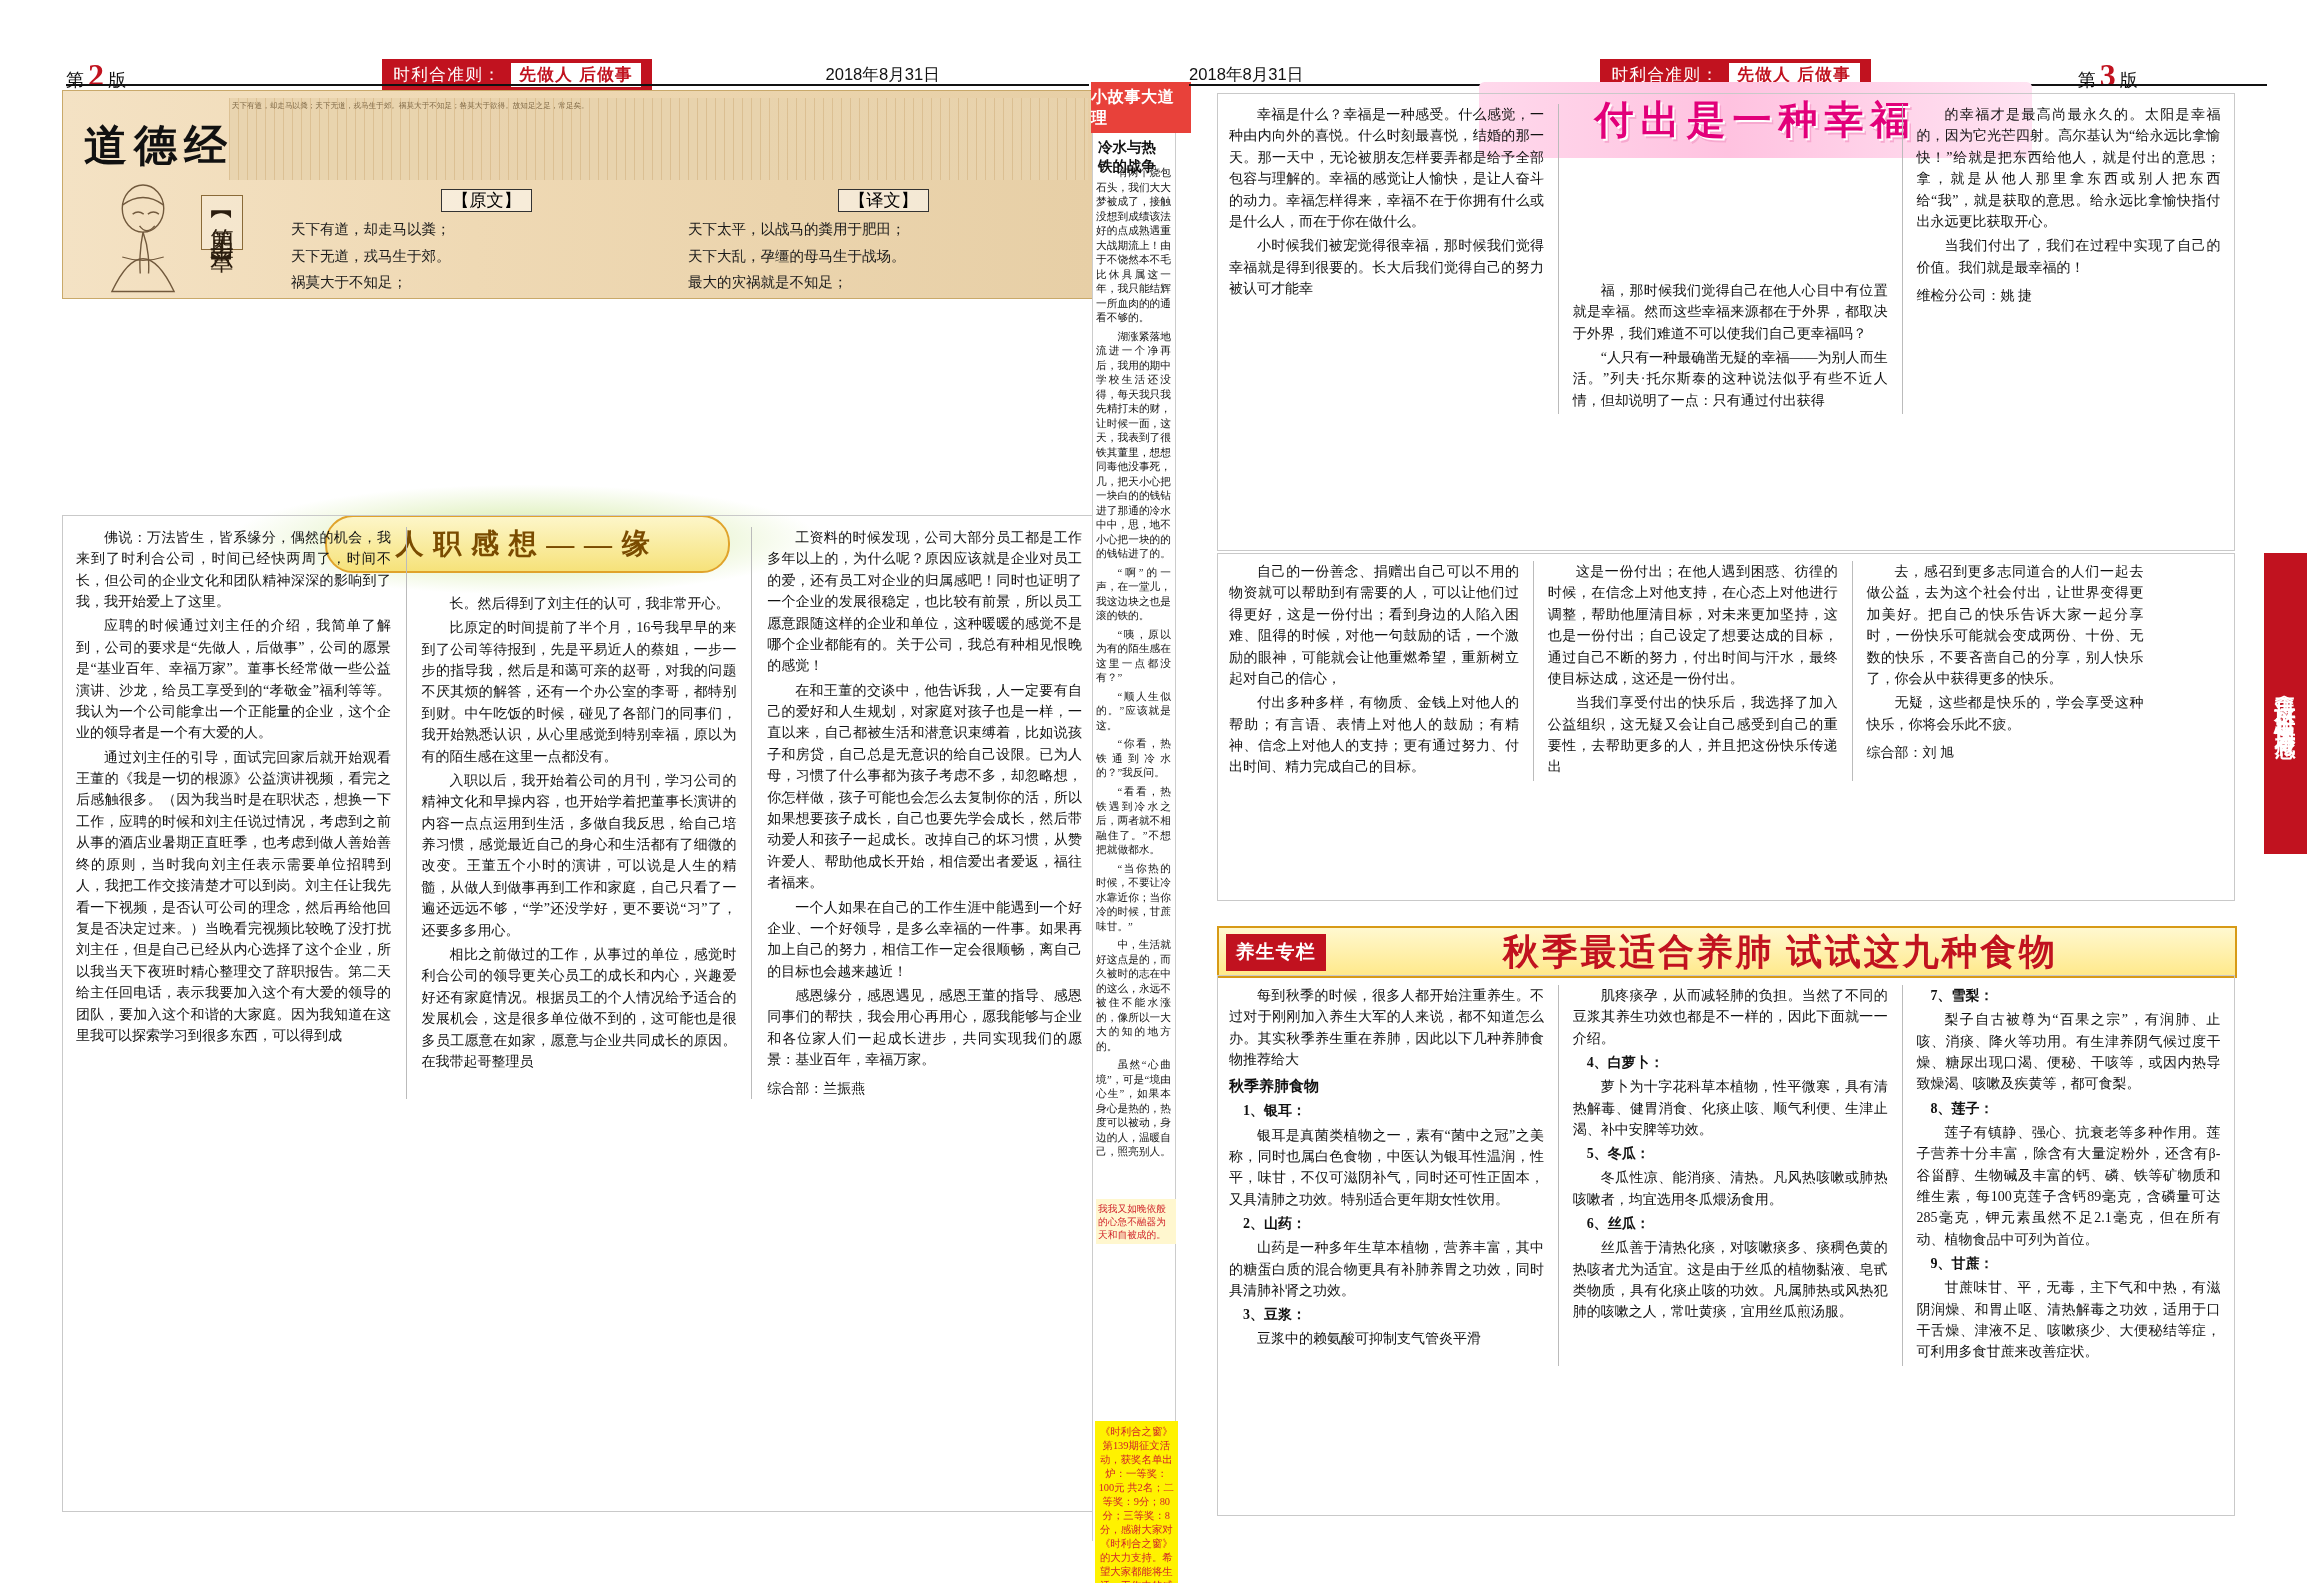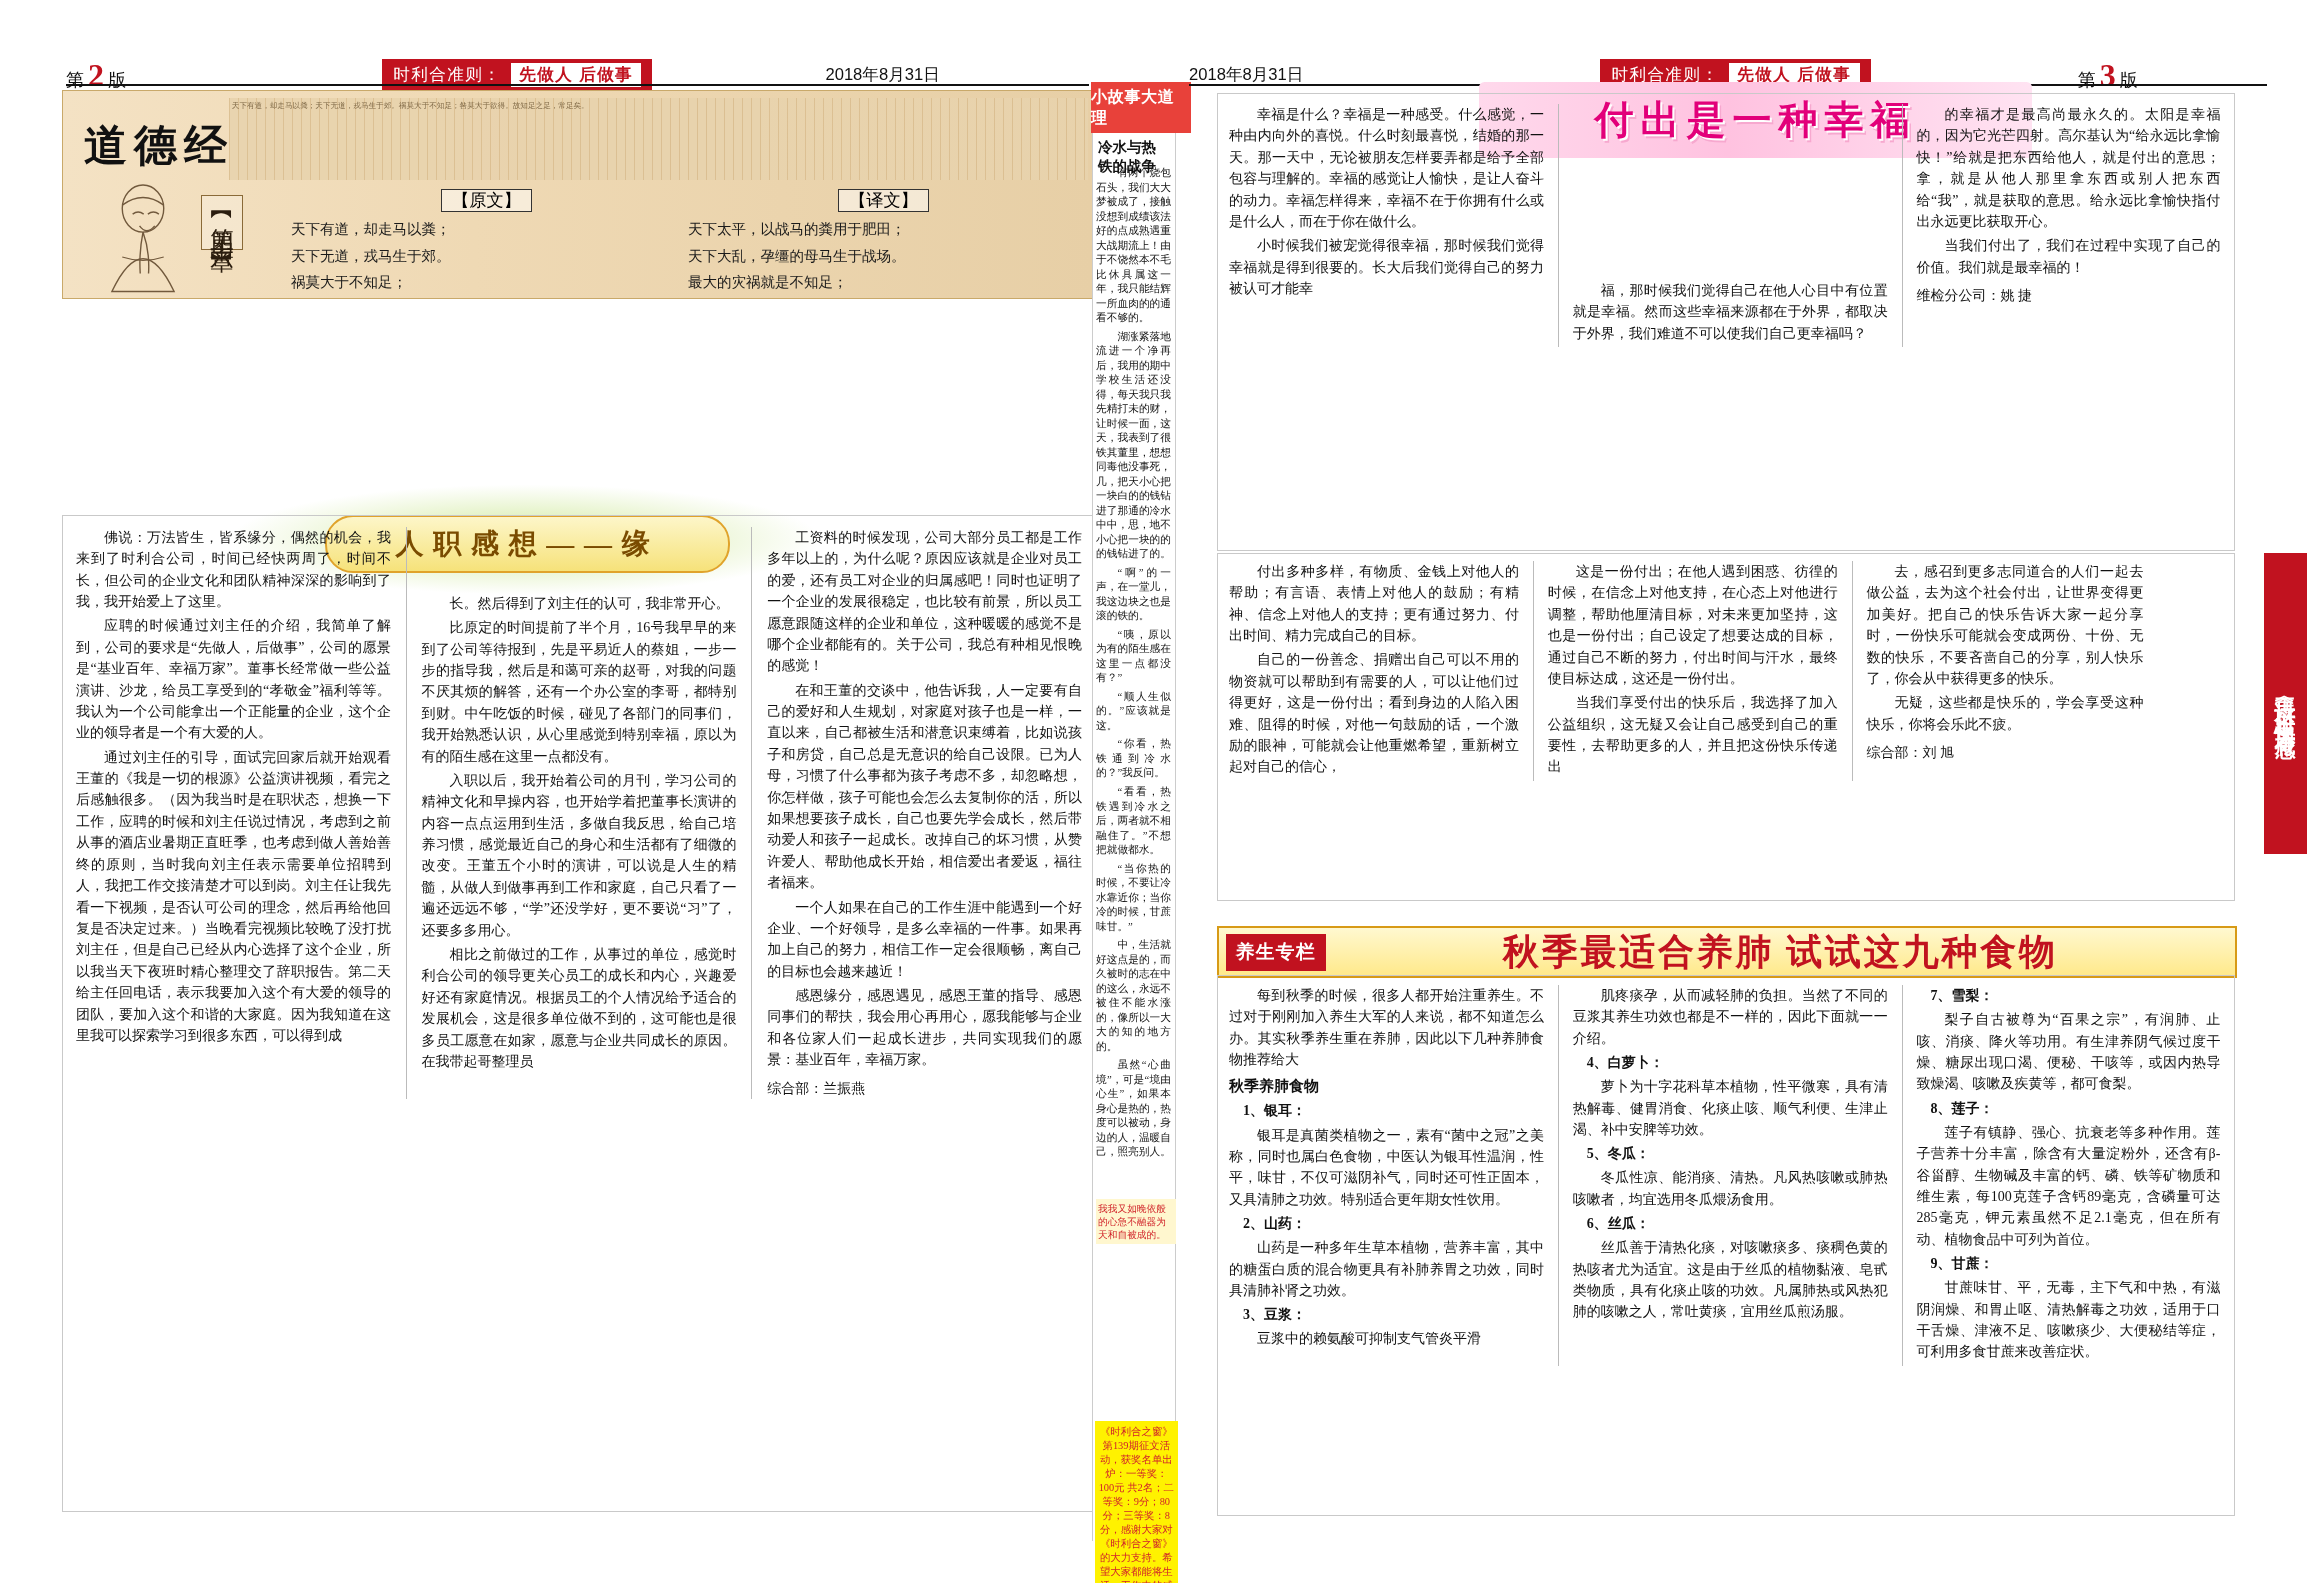--- a/index.html
+++ b/index.html
@@ -207,35 +207,36 @@
   <div class="boxline" style="left:1217px;top:93px;width:1016px;height:456px;"></div>
 
   <div class="cols" style="left:1229px;top:104px;width:995px;gap:14px;">
     <div class="col" style="width:315px;">
       <p>幸福是什么？幸福是一种感受。什么感觉，一种由内向外的喜悦。什么时刻最喜悦，结婚的那一天。那一天中，无论被朋友怎样要弄都是给予全部包容与理解的。幸福的感觉让人愉快，是让人奋斗的动力。幸福怎样得来，幸福不在于你拥有什么或是什么人，而在于你在做什么。</p>
       <p>小时候我们被宠觉得很幸福，那时候我们觉得幸福就是得到很要的。长大后我们觉得自己的努力被认可才能幸</p>
     </div>
     <div class="vline"></div>
     <div class="col" style="width:315px;padding-top:176px;">
       <p>福，那时候我们觉得自己在他人心目中有位置就是幸福。然而这些幸福来源都在于外界，都取决于外界，我们难道不可以使我们自己更幸福吗？</p>
+      <p>“人只有一种最确凿无疑的幸福——为别人而生活。”列夫·托尔斯泰的这种说法似乎有些不近人情，但却说明了一点：只有通过付出获得</p>
     </div>
     <div class="vline"></div>
     <div class="col" style="width:304px;">
       <p>的幸福才是最高尚最永久的。太阳是幸福的，因为它光芒四射。高尔基认为“给永远比拿愉快！”给就是把东西给他人，就是付出的意思；拿，就是从他人那里拿东西或别人把东西给“我”，就是获取的意思。给永远比拿愉快指付出永远更比获取开心。</p>
       <p>当我们付出了，我们在过程中实现了自己的价值。我们就是最幸福的！</p>
       <div class="sign">维检分公司：姚  捷</div>
     </div>
   </div>
 
   <div class="boxline" style="left:1217px;top:553px;width:1016px;height:346px;"></div>
 
   <div class="cols" style="left:1229px;top:561px;width:954px;gap:14px;">
     <div class="col" style="width:290px;">
+      <p>自己的一份善念、捐赠出自己可以不用的物资就可以帮助到有需要的人，可以让他们过得更好，这是一份付出；看到身边的人陷入困难、阻得的时候，对他一句鼓励的话，一个激励的眼神，可能就会让他重燃希望，重新树立起对自己的信心，</p>
       <p>付出多种多样，有物质、金钱上对他人的帮助；有言语、表情上对他人的鼓励；有精神、信念上对他人的支持；更有通过努力、付出时间、精力完成自己的目标。</p>
-      <p>自己的一份善念、捐赠出自己可以不用的物资就可以帮助到有需要的人，可以让他们过得更好，这是一份付出；看到身边的人陷入困难、阻得的时候，对他一句鼓励的话，一个激励的眼神，可能就会让他重燃希望，重新树立起对自己的信心，</p>
     </div>
     <div class="vline"></div>
     <div class="col" style="width:290px;">
       <p>这是一份付出；在他人遇到困惑、彷徨的时候，在信念上对他支持，在心态上对他进行调整，帮助他厘清目标，对未来更加坚持，这也是一份付出；自己设定了想要达成的目标，通过自己不断的努力，付出时间与汗水，最终使目标达成，这还是一份付出。</p>
       <p>当我们享受付出的快乐后，我选择了加入公益组织，这无疑又会让自己感受到自己的重要性，去帮助更多的人，并且把这份快乐传递出</p>
     </div>
     <div class="vline"></div>
     <div class="col" style="width:277px;">
       <p>去，感召到更多志同道合的人们一起去做公益，去为这个社会付出，让世界变得更加美好。把自己的快乐告诉大家一起分享时，一份快乐可能就会变成两份、十份、无数的快乐，不要吝啬自己的分享，别人快乐了，你会从中获得更多的快乐。</p>
       <p>无疑，这些都是快乐的，学会享受这种快乐，你将会乐此不疲。</p>

